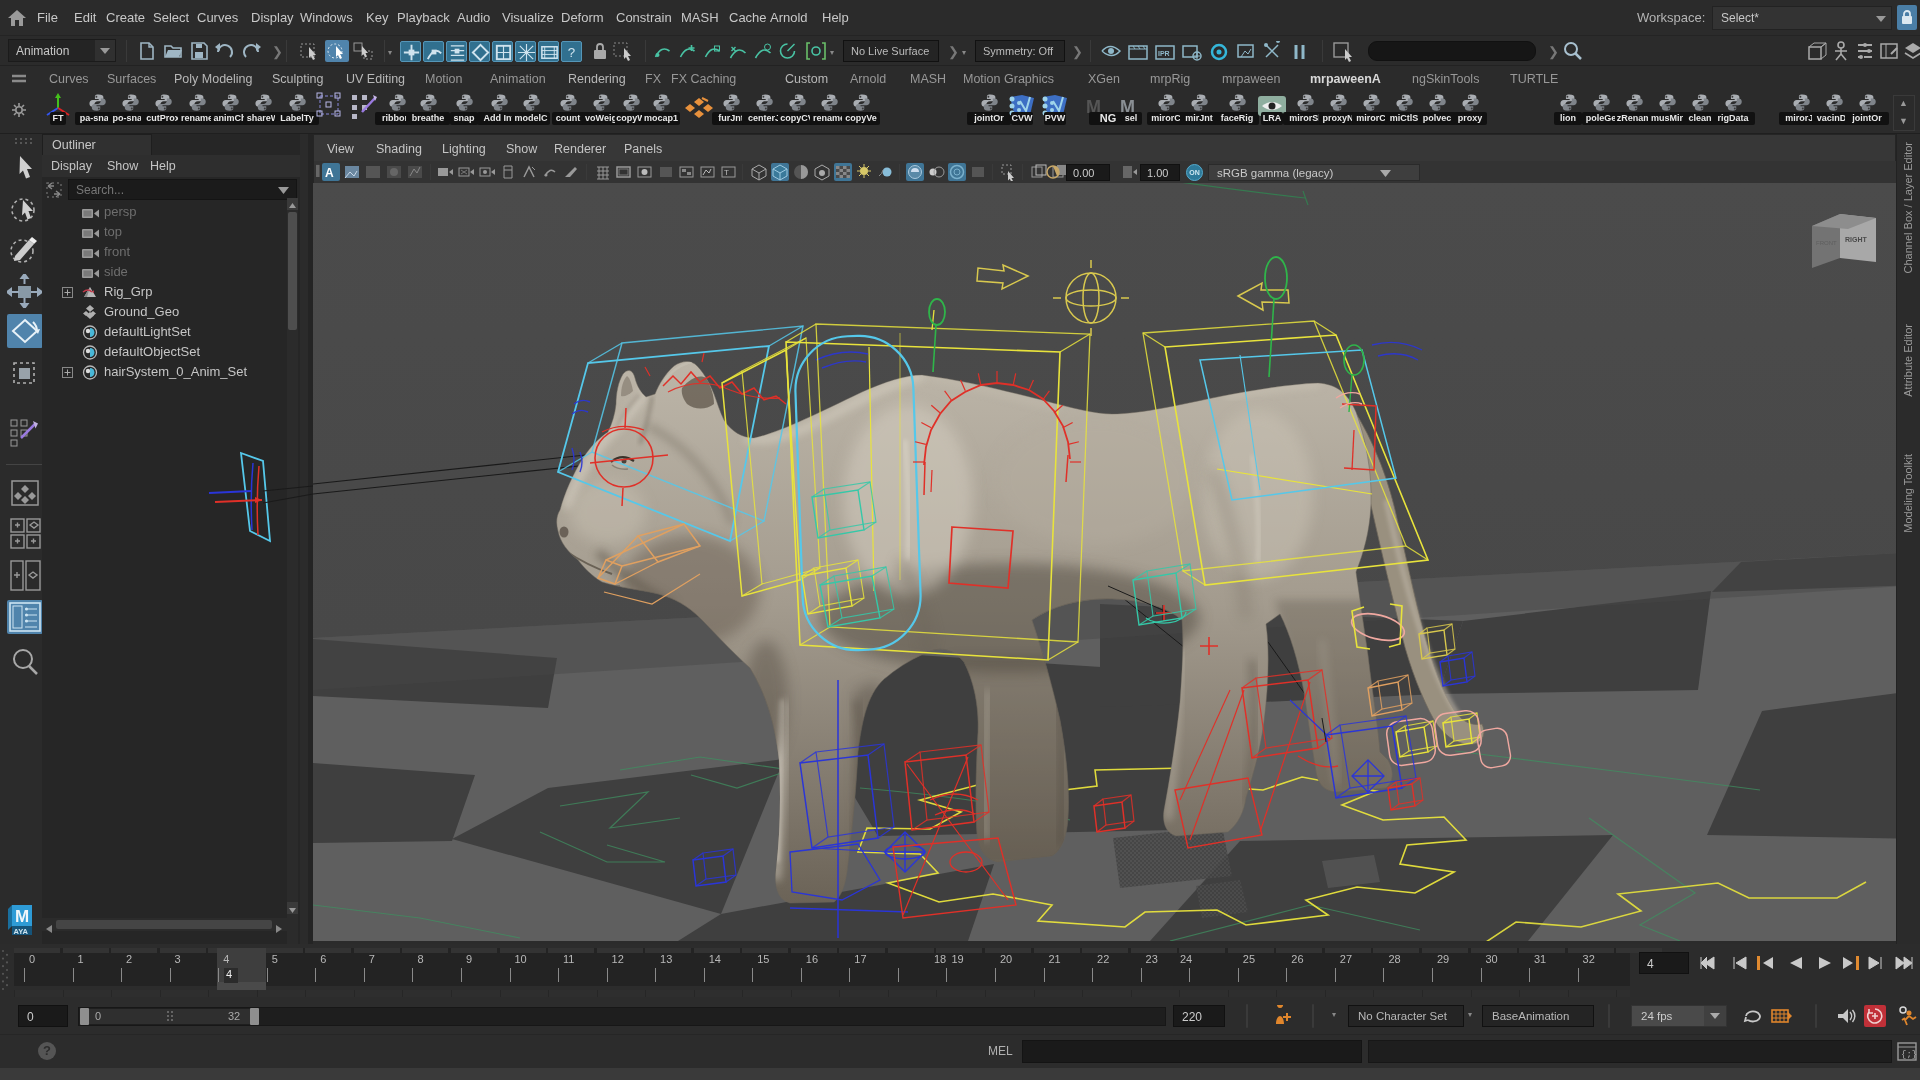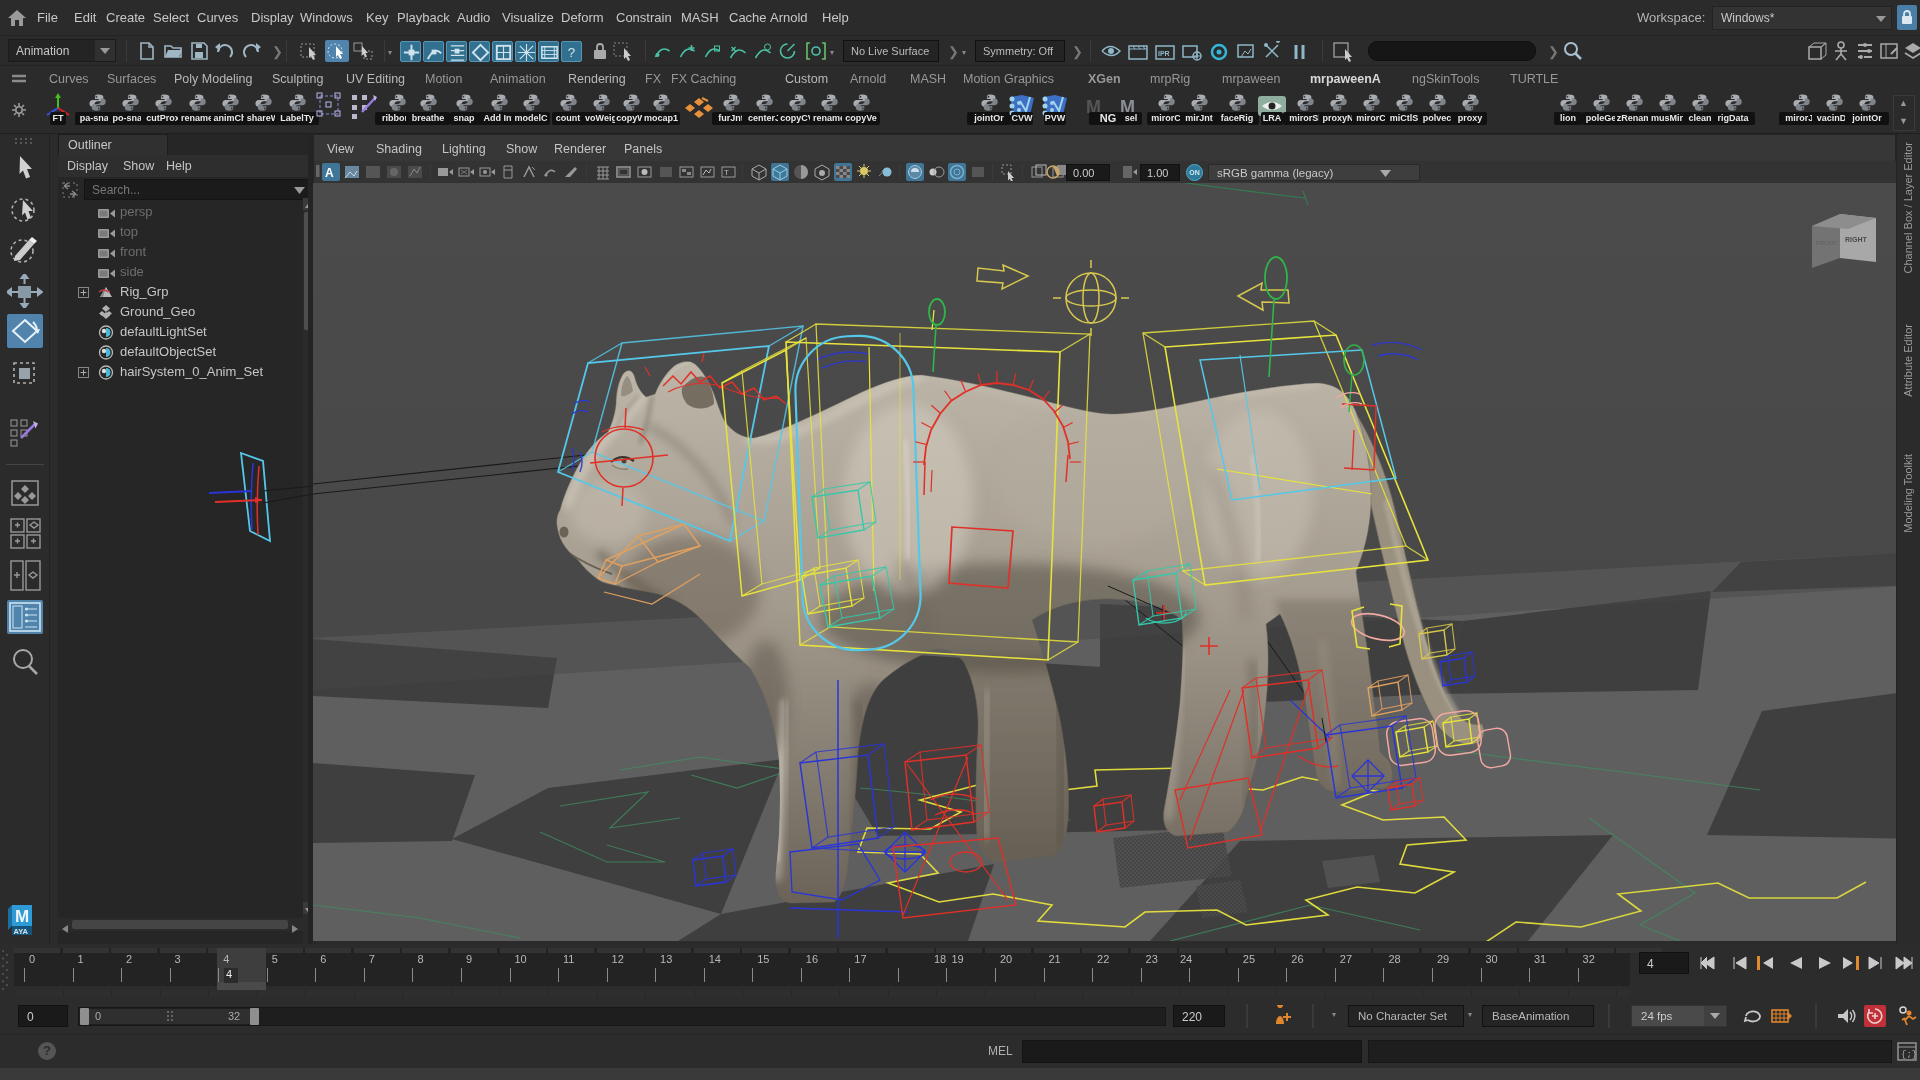--- a/index.html
+++ b/index.html
@@ -35,21 +35,21 @@
     <div class="abs txt" style="left:457px;top:10px">Audio</div>
     <div class="abs txt" style="left:502px;top:10px">Visualize</div>
     <div class="abs txt" style="left:561px;top:10px">Deform</div>
     <div class="abs txt" style="left:616px;top:10px">Constrain</div>
     <div class="abs txt" style="left:681px;top:10px">MASH</div>
     <div class="abs txt" style="left:729px;top:10px">Cache</div>
     <div class="abs txt" style="left:770px;top:10px">Arnold</div>
     <div class="abs txt" style="left:822px;top:10px">Help</div>
     <div class="abs txt" style="left:1637px;top:10px;color:#b4b4b4">Workspace:</div>
     <div class="abs" style="left:1712px;top:6px;width:180px;height:24px;background:#333;border:1px solid #222">
-      <div class="txt" style="padding:4px 0 0 8px;font-size:12px">Windows*</div>
+      <div class="txt" style="padding:4px 0 0 8px;font-size:12px">Select*</div>
       <svg class="abs" style="right:5px;top:9px" width="10" height="7">
         <path d="M0 0 h10 l-5 6 z" fill="#999"></path>
       </svg>
     </div>
     <div class="abs" style="left:1897px;top:5px;width:20px;height:25px;background:#4a7ea6;border-radius:2px"><svg style="margin:4px 0 0 4px" width="12" height="16" viewBox="0 0 12 16">
         <rect x="1" y="7" width="10" height="8" rx="1" fill="#dce8f0"></rect>
         <path d="M3 7 V5 a3 3 0 0 1 6 0 v2" stroke="#dce8f0" stroke-width="1.8" fill="none"></path>
       </svg></div>
   </div>
 <div class="abs" style="left:0;top:36px;width:1920px;height:30px;background:#2b2b2b;border-bottom:1px solid #222">
@@ -256,21 +256,21 @@
     <div class="abs" style="left:346px;top:6px;color:#b8b8b8;font-size:12.5px;font-weight:normal">UV Editing</div>
     <div class="abs" style="left:425px;top:6px;color:#989898;font-size:12.5px;font-weight:normal">Motion</div>
     <div class="abs" style="left:490px;top:6px;color:#989898;font-size:12.5px;font-weight:normal">Animation</div>
     <div class="abs" style="left:568px;top:6px;color:#b8b8b8;font-size:12.5px;font-weight:normal">Rendering</div>
     <div class="abs" style="left:645px;top:6px;color:#989898;font-size:12.5px;font-weight:normal">FX</div>
     <div class="abs" style="left:671px;top:6px;color:#989898;font-size:12.5px;font-weight:normal">FX Caching</div>
     <div class="abs" style="left:785px;top:6px;color:#b8b8b8;font-size:12.5px;font-weight:normal">Custom</div>
     <div class="abs" style="left:850px;top:6px;color:#989898;font-size:12.5px;font-weight:normal">Arnold</div>
     <div class="abs" style="left:910px;top:6px;color:#989898;font-size:12.5px;font-weight:normal">MASH</div>
     <div class="abs" style="left:963px;top:6px;color:#989898;font-size:12.5px;font-weight:normal">Motion Graphics</div>
-    <div class="abs" style="left:1088px;top:6px;color:#989898;font-size:12.5px;font-weight:bold">XGen</div>
+    <div class="abs" style="left:1088px;top:6px;color:#989898;font-size:12.5px;font-weight:normal">XGen</div>
     <div class="abs" style="left:1150px;top:6px;color:#989898;font-size:12.5px;font-weight:normal">mrpRig</div>
     <div class="abs" style="left:1222px;top:6px;color:#989898;font-size:12.5px;font-weight:normal">mrpaween</div>
     <div class="abs" style="left:1310px;top:6px;color:#d8d8d8;font-size:12.5px;font-weight:bold">mrpaweenA</div>
     <div class="abs" style="left:1412px;top:6px;color:#989898;font-size:12.5px;font-weight:normal">ngSkinTools</div>
     <div class="abs" style="left:1510px;top:6px;color:#989898;font-size:12.5px;font-weight:normal">TURTLE</div>
   </div>
 <div class="abs" style="left:42px;top:92px"><svg width="32" height="26">
       <path d="M16 4 v12" stroke="#44c01c" stroke-width="2"></path>
       <path d="M16 16 L5 23" stroke="#3355ee" stroke-width="2"></path>
       <path d="M16 16 L27 23" stroke="#dd2222" stroke-width="2"></path>
@@ -606,21 +606,21 @@
         <path d="M22 22 l8 8" stroke="#a8a8a8" stroke-width="2.5"></path>
       </svg></div>
     <div class="abs" style="left:8px;top:768px;width:28px;height:36px"><svg width="28" height="36">
 <path d="M4 3 L24 3 L24 24 L4 24 Z" fill="#2e9bd6"></path>
 <path d="M4 3 L0 7 L0 28 L4 24 Z" fill="#1a6f9e"></path>
 <path d="M4 24 L24 24 L24 33 L4 33 Z" fill="#15547a"></path>
 <text x="7" y="20" font-size="17" font-weight="bold" fill="#f0f6fa" font-family="Liberation Sans">M</text>
 <text x="5.5" y="31.5" font-size="7.5" font-weight="bold" fill="#cfe3ef" font-family="Liberation Sans">AYA</text>
       </svg></div>
   </div>
-<div class="abs" style="left:58px;top:134px;width:258px;height:810px;background:#262626">
+<div class="abs" style="left:42px;top:134px;width:258px;height:810px;background:#262626">
     <div class="abs" style="left:0;top:0;width:110px;height:21px;background:#303030;border:1px solid #1e1e1e;border-bottom:none;color:#c8c8c8;font-size:12.5px;padding:3px 0 0 9px">Outliner</div>
     <div class="abs" style="left:0;top:21px;width:258px;height:22px;background:#2e2e2e">
       <span class="abs" style="left:9px;top:4px;color:#c4c4c4;font-size:12.5px">Display</span>
       <span class="abs" style="left:65px;top:4px;color:#c4c4c4;font-size:12.5px">Show</span>
       <span class="abs" style="left:108px;top:4px;color:#c4c4c4;font-size:12.5px">Help</span>
     </div>
     <svg class="abs" style="left:3px;top:47px" width="18" height="18">
       <g fill="none" stroke="#888" stroke-width="1.4">
         <path d="M3 5 l4-3 M3 5 l4 3 M3 5 h6"></path>
         <path d="M15 13 l-4 3 M15 13 l-4-3 M15 13 H9"></path>

